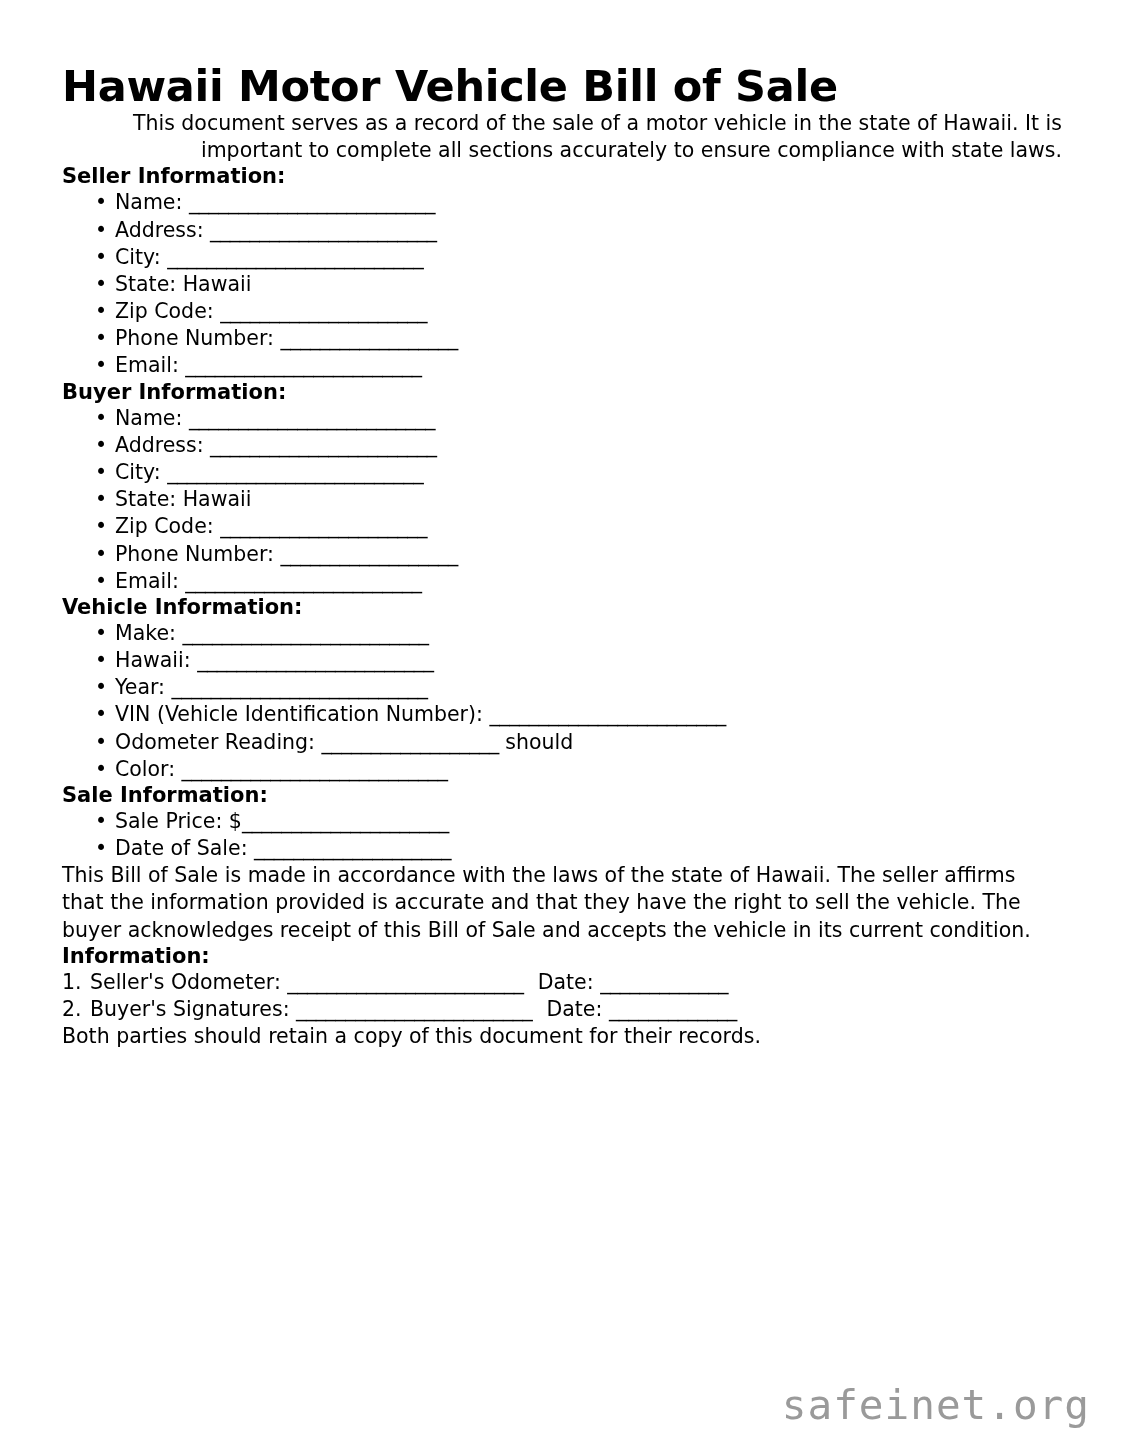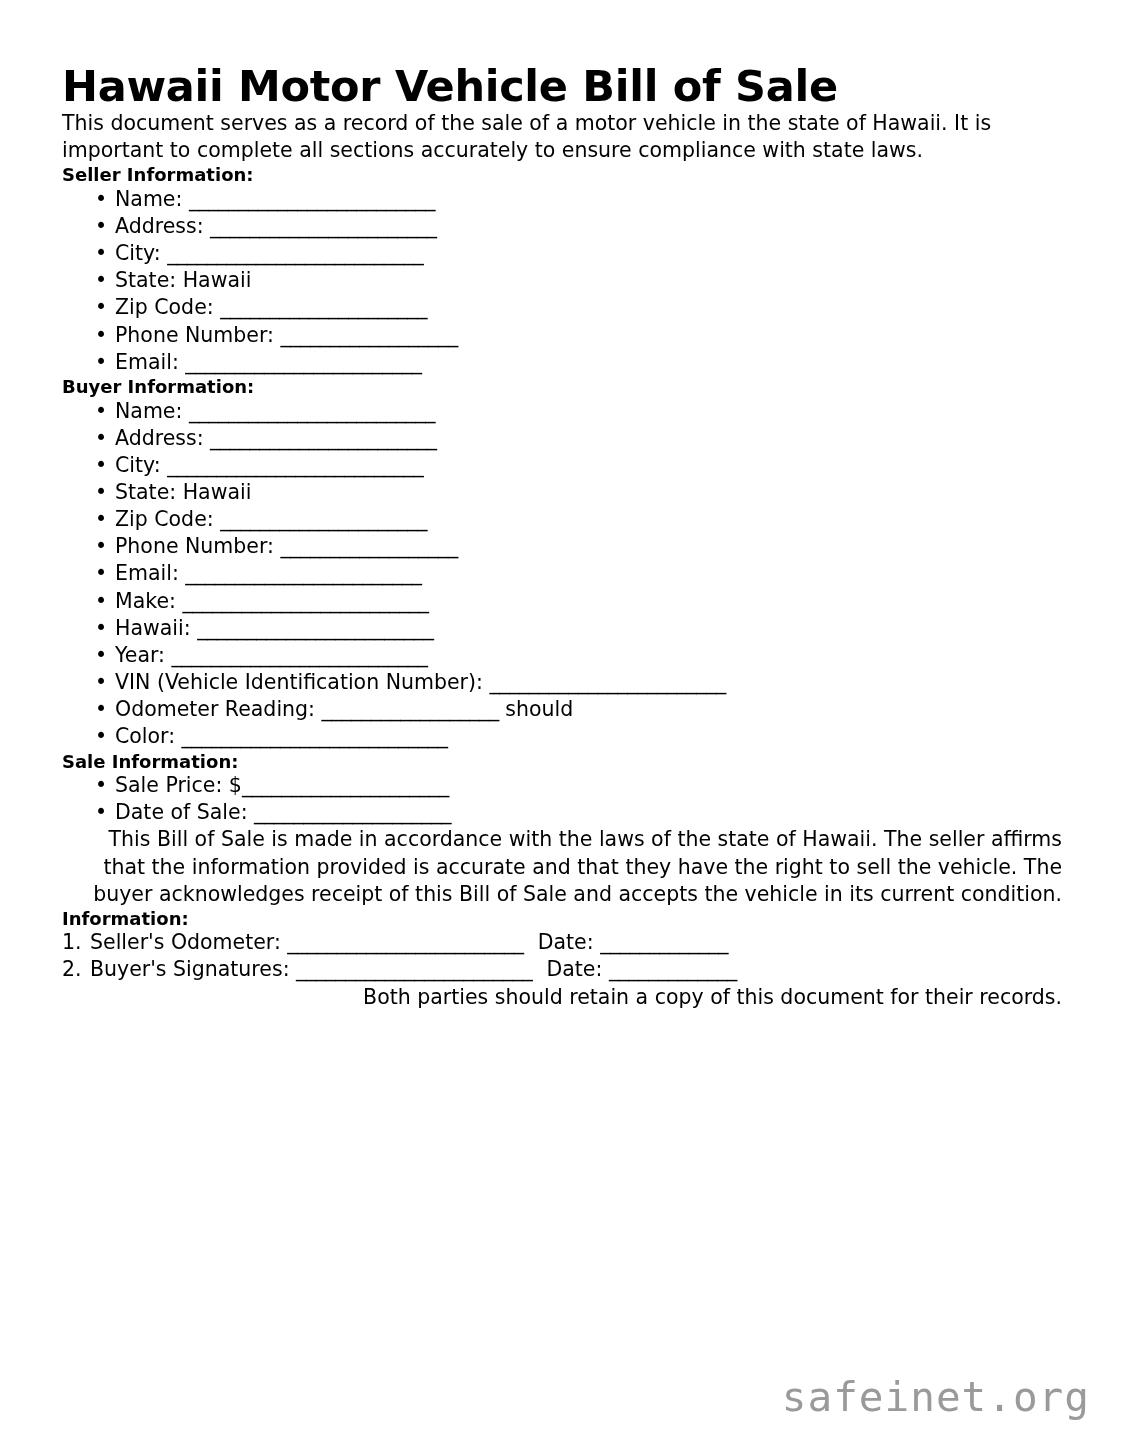--- a/index.html
+++ b/index.html
@@ -43,33 +43,34 @@
     font-size: 20.5px;
     line-height: 1.32;
     margin: 0;
     padding: 0;
     max-width: 1000px;
   }
 
   .intro-para {
     margin-top: 32px;
     max-width: 1000px;
+    text-align: right;
   }
 
   h2.section-heading {
-    font-size: 18px;
+    font-size: 21px;
     font-weight: bold;
     margin: 0;
     padding: 0;
     line-height: 1.2;
   }
 
   .gap-before-heading { margin-top: 29px; }
   .gap-before-list    { margin-top: 18px; }
-  .gap-before-para    { margin-top: 30px; text-align: right; }
+  .gap-before-para    { margin-top: 30px; }
 
   ul.field-list {
     list-style: none;
     margin: 0;
     padding: 0;
   }
   ul.field-list li {
     position: relative;
     font-size: 20.5px;
     line-height: 1.325;
@@ -109,21 +110,21 @@
     text-align: right;
   }
   .sig-date-gap {
     display: inline-block;
     width: 14px;
   }
 
   .watermark {
     position: absolute;
     right: 34px;
-    bottom: 34px;
+    bottom: 26px;
     font-family: "DejaVu Sans Mono", "Liberation Mono", monospace;
     font-size: 41px;
     color: #9a9a9a;
     letter-spacing: 1px;
     white-space: nowrap;
   }
 </style>
 </head>
 <body>
 
@@ -177,20 +178,21 @@
         <span class="bullet">•</span><span>Zip Code: </span><span class="blank">_____________________</span>
       </li>
       <li>
         <span class="bullet">•</span><span>Phone Number: </span><span class="blank">__________________</span>
       </li>
       <li>
         <span class="bullet">•</span><span>Email: </span><span class="blank">________________________</span>
       </li>
     </ul>
 
+    <h2 class="section-heading gap-before-heading">Vehicle Information:</h2>
     <ul class="field-list gap-before-list">
       <li>
         <span class="bullet">•</span><span>Make: </span><span class="blank">_________________________</span><span></span>
       </li>
       <li>
         <span class="bullet">•</span><span>Hawaii: </span><span class="blank">________________________</span><span></span>
       </li>
       <li>
         <span class="bullet">•</span><span>Year: </span><span class="blank">__________________________</span><span></span>
       </li>

